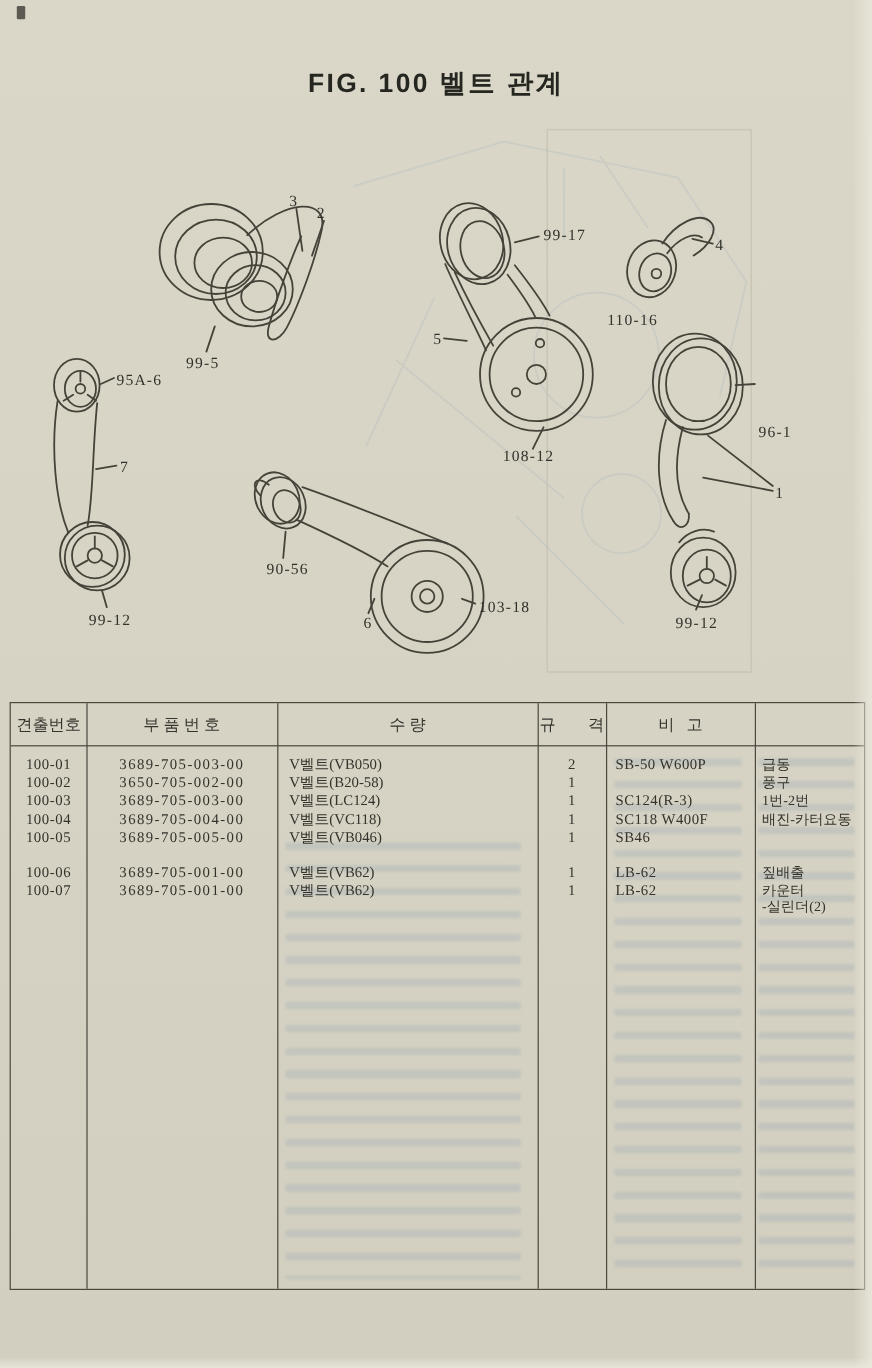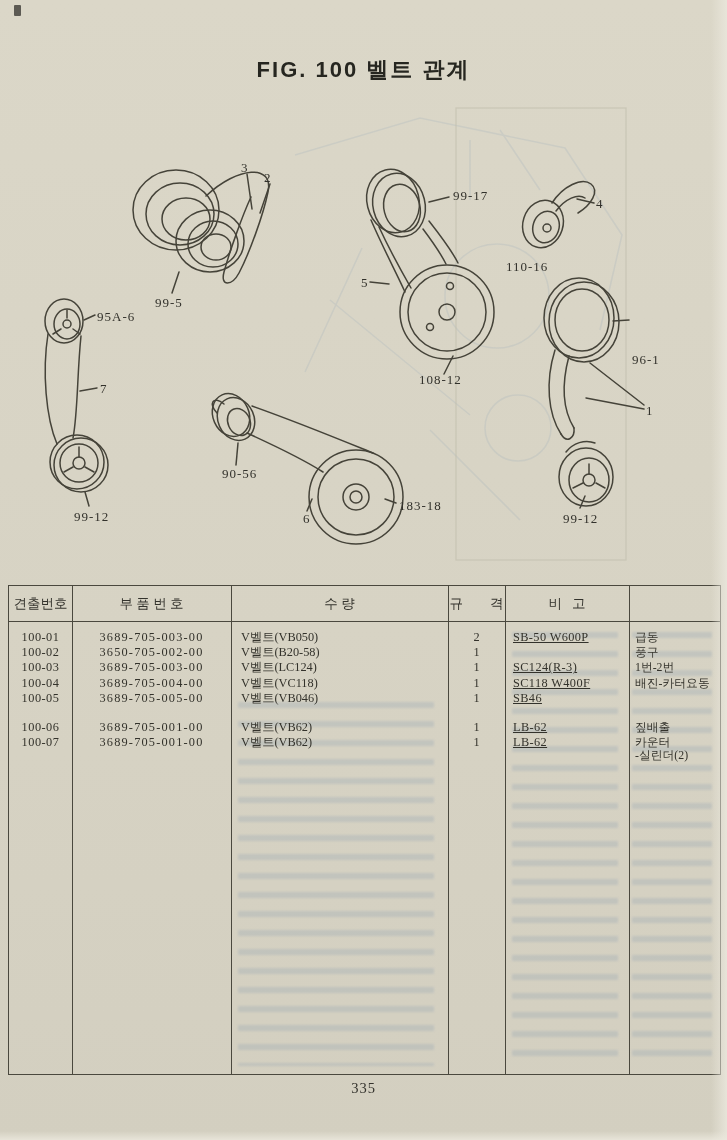--- a/index.html
+++ b/index.html
@@ -23,21 +23,21 @@
   .vline{position:absolute;top:0;bottom:0;width:0;border-left:1px solid #4a483e;}
   .v1{left:63px}.v2{left:222px}.v3{left:439px}.v4{left:496px}.v5{left:620px}
   .tbody{position:absolute;top:36px;left:0;right:0;padding-top:8px;}
   .trow{display:grid;grid-template-columns:63px 159px 217px 57px 124px 91px;min-height:15.2px;}
   .trow.gap-above{margin-top:14px;}
   .c{font-size:12.3px;line-height:15px;color:#33322b;}
   .c-ref{text-align:center;letter-spacing:.5px;}
   .c-part{text-align:center;letter-spacing:1.2px;}
   .c-name{padding-left:10px;}
   .c-qty{text-align:center;}
-  .c-spec{padding-left:8px;letter-spacing:.4px;text-decoration:underline;}
+  .c-spec{padding-left:8px;letter-spacing:.4px;}
   .c-remark{padding-left:6px;font-size:11.8px;line-height:12.8px;white-space:pre-line;padding-top:1px;}
 
   
   .ghost-strip{position:absolute;pointer-events:none;
      background:repeating-linear-gradient(180deg,rgba(96,130,168,.30) 0 6px,rgba(96,130,168,0) 6px 19px);
      filter:blur(1.2px);opacity:.55;}
   .gs1{left:512px;top:632px;width:106px;height:436px;}
   .gs2{left:238px;top:702px;width:196px;height:364px;}
   .gs3{left:632px;top:632px;width:80px;height:436px;}
 
@@ -159,21 +159,21 @@
       <span class="callout" style="left: 453px; top: 188px;">99-17</span>
       <span class="callout" style="left: 596px; top: 196px;">4</span>
       <span class="callout" style="left: 506px; top: 259px;">110-16</span>
       <span class="callout" style="left: 361px; top: 275px;">5</span>
       <span class="callout" style="left: 632px; top: 312px; margin-top: 40px;">96-1</span>
       <span class="callout" style="left: 419px; top: 372px; text-align: center;">108-12</span>
       <span class="callout" style="left: 97px; top: 309px;">95A-6</span>
       <span class="callout" style="left: 100px; top: 381px;">7</span>
       <span class="callout" style="left: 222px; top: 466px;">90-56</span>
       <span class="callout" style="left: 646px; top: 403px;">1</span>
-      <span class="callout" style="left: 399px; top: 498px;">183-18</span>
+      <span class="callout" style="left: 399px; top: 498px;">103-18</span>
       <span class="callout" style="left: 303px; top: 511px;">6</span>
       <span class="callout" style="left: 74px; top: 509px;">99-12</span>
       <span class="callout" style="left: 563px; top: 511px;">99-12</span>
     </div>
 
   <div class="ghost-strip gs1"></div>
   <div class="ghost-strip gs2"></div>
   <div class="ghost-strip gs3"></div>
 
   <div class="table">
@@ -249,17 +249,16 @@
     <span class="c c-part">3689-705-001-00</span>
     <span class="c c-name">V벨트(VB62)</span>
     <span class="c c-qty">1</span>
     <span class="c c-spec">LB-62</span>
     <span class="c c-remark">카운터
 -실린더(2)</span>
   </div>
 </div>
   </div>
 
-  <div class="page-num">335</div>
 
   <div class="edge-right"></div>
   <div class="edge-bottom"></div>
 </div>
 
 </body></html>

